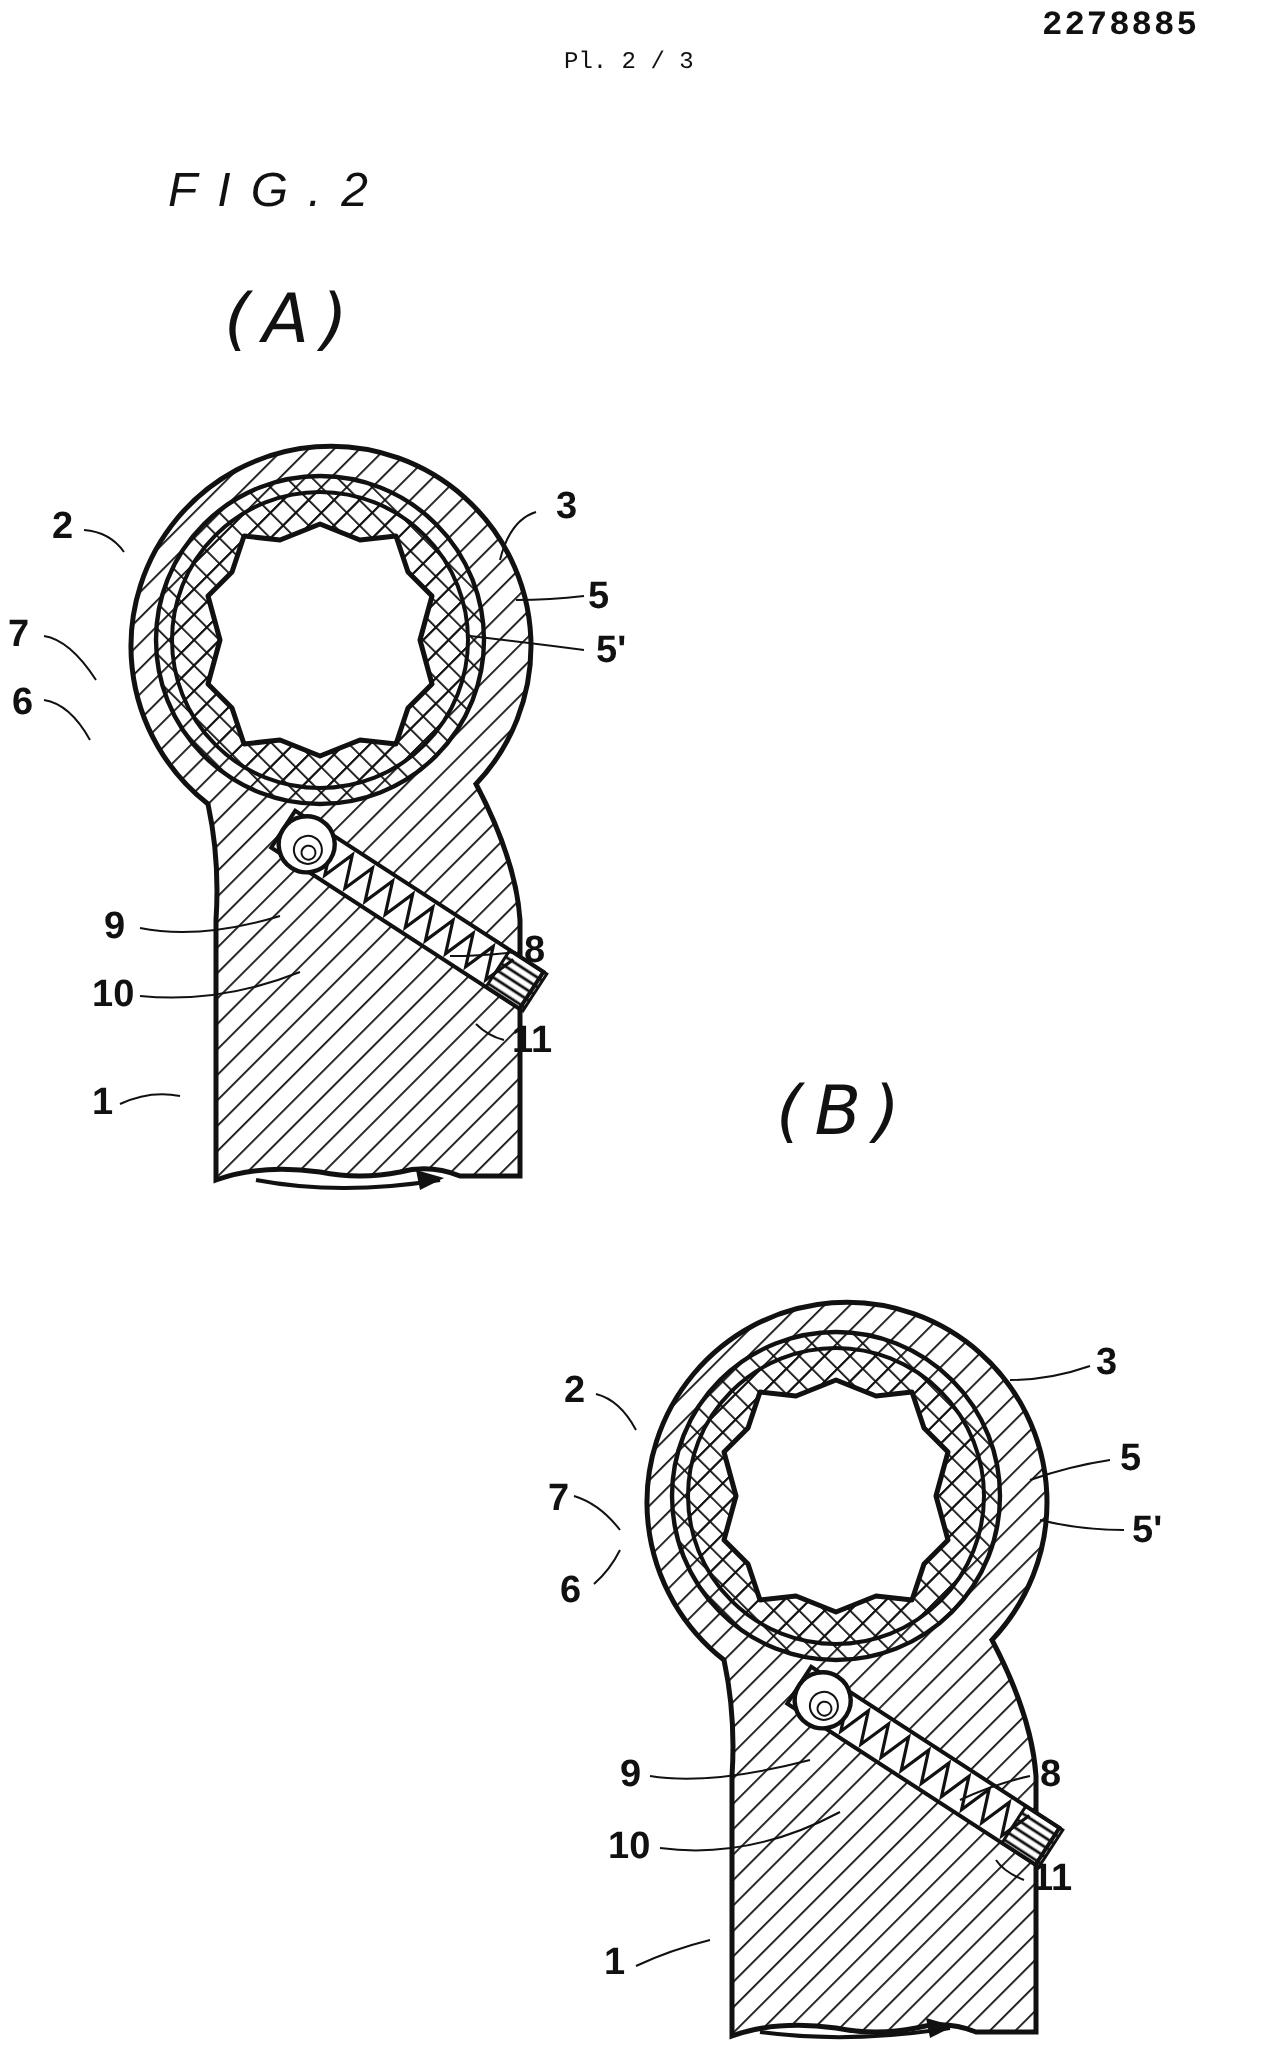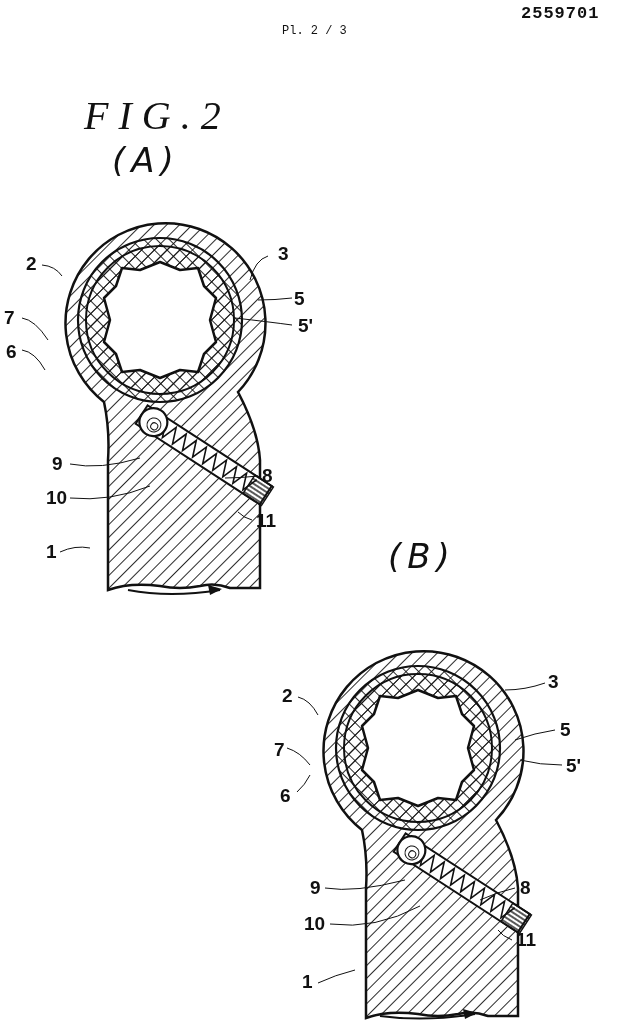--- a/index.html
+++ b/index.html
@@ -1,28 +1,28 @@
 <!DOCTYPE html>
 <html><head>
 <meta charset="utf-8">
 <style>
   html, body { margin:0; padding:0; background:#ffffff; }
   body { width:637px; height:1024px; position:relative; overflow:hidden; font-family:"Liberation Sans", sans-serif; color:#111; }
   .doc-number { position:absolute; left:521px; top:4px; font-family:"Liberation Mono", monospace; font-weight:bold; font-size:17px; letter-spacing:1px; }
   .sheet-number { position:absolute; left:250px; top:24px; font-family:"Liberation Mono", monospace; font-size:12px;margin-left:32px; }
-  .fig-title { position:absolute; left:84px; top:92px; font-family:Liberation Serif, serif; font-style:italic; font-size:40px; letter-spacing:10px; }
+  .fig-title { position:absolute; left:84px; top:82px; font-family:Liberation Sans, sans-serif; font-style:italic; font-size:24px; letter-spacing:10px; }
   .sub-a { position:absolute; left:112px; top:140px; font-family:"DejaVu Sans", sans-serif; font-style:italic; font-size:34px; letter-spacing:6px; }
   .sub-b { position:absolute; left:388px; top:536px; font-family:"DejaVu Sans", sans-serif; font-style:italic; font-size:34px; letter-spacing:6px; }
   svg.figure { position:absolute; overflow:visible; }
   .lbl { position:absolute; font-family:"Liberation Sans", sans-serif; font-weight:bold; font-size:19px; line-height:1; }
 </style>
 </head>
 <body>
 
-<div class="doc-number">2559701</div>
+<div class="doc-number">2278885</div>
 <div class="sheet-number">Pl. 2 / 3</div>
 <div class="fig-title">FIG.2</div>
 <div class="sub-a">(A)</div>
 <div class="sub-b">(B)</div>
 
 <svg width="0" height="0" style="position:absolute">
   <defs>
     <pattern id="hatch" width="9" height="9" patternUnits="userSpaceOnUse" patternTransform="rotate(45)">
       <line x1="0" y1="0" x2="0" y2="9" stroke="#111" stroke-width="1.8"></line>
     </pattern>

